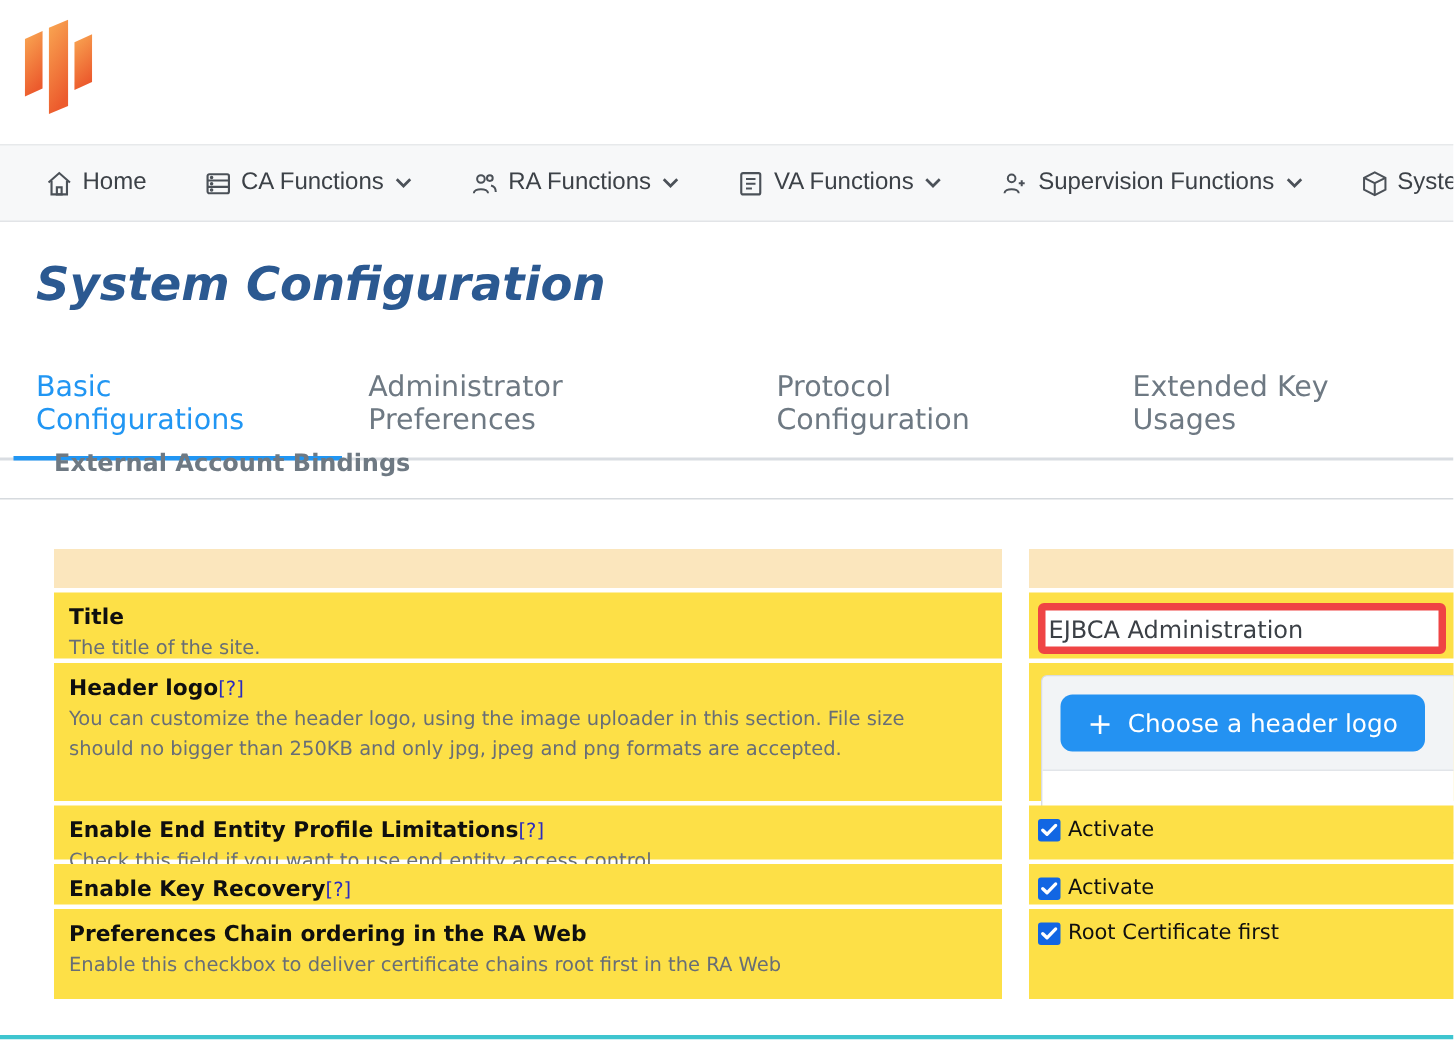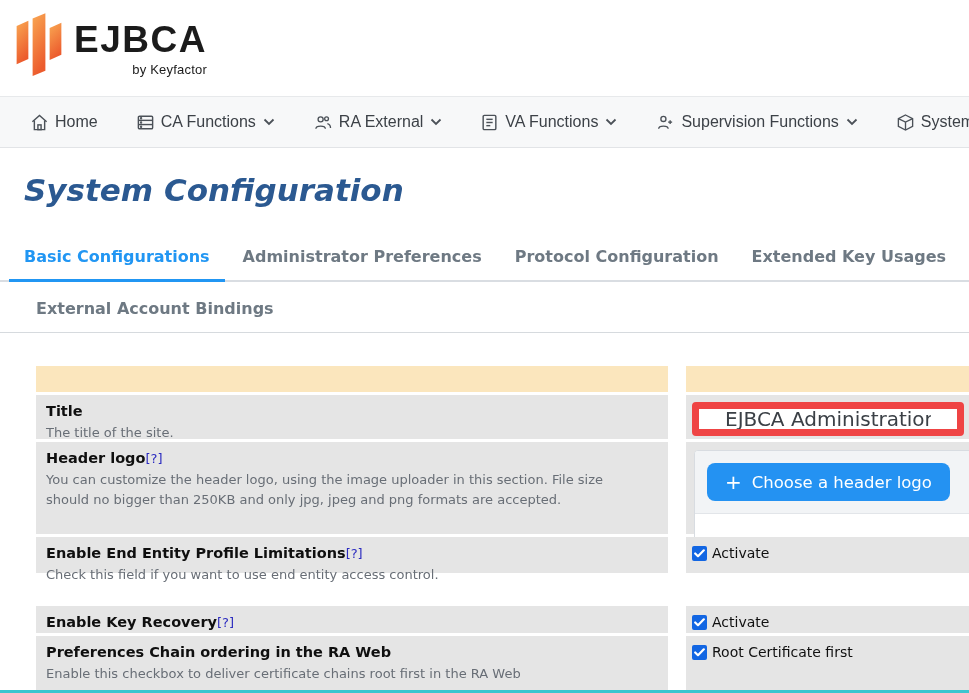--- a/index.html
+++ b/index.html
@@ -23,45 +23,45 @@
   .nav-item svg { display:block; }
   .caret { margin-left:1px; }
 
   
   .page-title { position:absolute; top:172px; left:24px; font-family:"DejaVu Sans", sans-serif;
                 font-size:31px; font-weight:bold; color:#2b5991;font-style:italic; }
 
   
   .tabs { position:absolute; top:247px; left:0; width:969px; display:flex; gap:3px;
           padding-left:9px; border-bottom:2px solid #d9dde2; }
-  .tab { font-family:"DejaVu Sans", sans-serif; font-size:16px; font-weight:bold;
+  .tab { font-family:"DejaVu Sans", sans-serif; font-size:19px; font-weight:normal;
          color:#6e7983; padding:0 15px 13px 15px; margin-bottom:-2px; cursor:pointer; }
   .tab.active { color:#2196f3; border-bottom:3px solid #2196f3; }
 
   .subtabs { position:absolute; top:284px; left:0; width:969px; height:49px;
              border-bottom:1px solid #d6dade; }
   .subtab { position:absolute; left:36px; top:15px; font-family:"DejaVu Sans", sans-serif;
             font-size:16px; font-weight:bold; color:#6e7983; cursor:pointer; }
 
   
   .settings { position:absolute; top:366px; left:36px; width:1250px;
               display:grid; grid-template-columns:632px 560px; column-gap:18px; row-gap:3px;
               font-family:"DejaVu Sans", sans-serif; }
-  .cell { background:#e5e5e5; }
+  .cell { background:#fde047; }
   .head { background:#fbe6bd; height:26px; }
   .lbl-cell { padding:6px 10px 4px 10px; }
   .row-label { font-size:14.5px; font-weight:bold; color:#0f0f0f; display:inline; }
   .help { font-size:13px; font-weight:400; color:#2b2bc0; cursor:pointer; }
   .row-desc { font-size:13px; color:#686e76; line-height:1.55; margin-top:3px; max-width:600px; }
-  .h1r { height:44px; } .h2r { height:92px; } .h3r { height:36px; } .h4r { height:27px;margin-top:30px; } .h5r { height:60px; }
+  .h1r { height:44px; } .h2r { height:92px; } .h3r { height:36px; } .h4r { height:27px; } .h5r { height:60px; }
 
   .val-cell { padding:4px 6px; }
-  .text-input { width:272px; height:34px; border:7px solid #ef4444; border-radius:4px;
-                background:#fff; padding:0 26px; font-family:"DejaVu Sans", sans-serif;
-                font-size:20px; color:#3b4046; outline:none; margin-top:3px; }
+  .text-input { width:272px; height:34px; border:5px solid #ef4444; border-radius:4px;
+                background:#fff; padding:0 2px; font-family:"DejaVu Sans", sans-serif;
+                font-size:16px; color:#3b4046; outline:none; margin-top:3px; }
 
   .upload { margin:4px 0 0 2px; width:532px; border:1px solid #d8dce1; border-radius:4px;
             background:#fff; overflow:hidden; }
   .upload-head { background:#f2f4f6; border-bottom:1px solid #e2e5e9; padding:12px; }
   .upload-btn { display:inline-flex; align-items:center; gap:10px; background:#2492f2; color:#fff;
                 border:none; border-radius:8px; padding:9px 18px; font-family:"DejaVu Sans", sans-serif;
                 font-size:16.5px; cursor:pointer; }
   .plus { font-size:20px; font-weight:400; line-height:1; }
   .upload-body { height:54px; background:#fff; }
 
@@ -80,24 +80,20 @@
     <defs>
       <linearGradient id="og" x1="0" y1="0" x2="0.3" y2="1">
         <stop offset="0" stop-color="#f9a853"></stop>
           <stop offset="1" stop-color="#ec5b2d"></stop>
       </linearGradient>
     </defs>
     <polygon points="2,15 13,10 13,46 2,51" fill="url(#og)"></polygon>
     <polygon points="17,8 29,3 29,57 17,62" fill="url(#og)"></polygon>
     <polygon points="33,17 44,12 44,42 33,47" fill="url(#og)"></polygon>
   </svg>
-  <div class="brand-wrap">
-    <div class="brand">EJBCA</div>
-    <div class="tagline">by Keyfactor</div>
-  </div>
 </div>
 
 <div class="nav">
   <div class="nav-item">
     <span>
         <svg width="19" height="19" viewBox="0 0 24 24" fill="none" stroke="#4b5158" stroke-width="1.8">
           <path d="M3 11 L12 3 L21 11"></path>
           <path d="M5.5 9.5 V21 H18.5 V9.5"></path>
           <rect x="10" y="15" width="4" height="6"></rect>
         </svg>
@@ -124,21 +120,21 @@
   </div>
   <div class="nav-item">
     <span>
         <svg width="20" height="19" viewBox="0 0 24 24" fill="none" stroke="#4b5158" stroke-width="1.7">
           <circle cx="9" cy="8" r="3.2"></circle>
           <path d="M3 20 C3 15.5 15 15.5 15 20"></path>
           <circle cx="16.5" cy="7.2" r="2.4"></circle>
           <path d="M17.5 13.5 C20.5 14.2 21.5 16.5 21.5 19"></path>
         </svg>
       </span>
-    <span>RA External</span>
+    <span>RA Functions</span>
     <span class="caret">
         <svg width="12" height="8" viewBox="0 0 12 8" fill="none" stroke="#4b5158" stroke-width="1.8">
           <polyline points="1.5,1.5 6,6 10.5,1.5"></polyline>
         </svg>
       </span>
   </div>
   <div class="nav-item">
     <span>
         <svg width="19" height="19" viewBox="0 0 24 24" fill="none" stroke="#4b5158" stroke-width="1.8">
           <rect x="4" y="3" width="16" height="18" rx="1.5"></rect>

